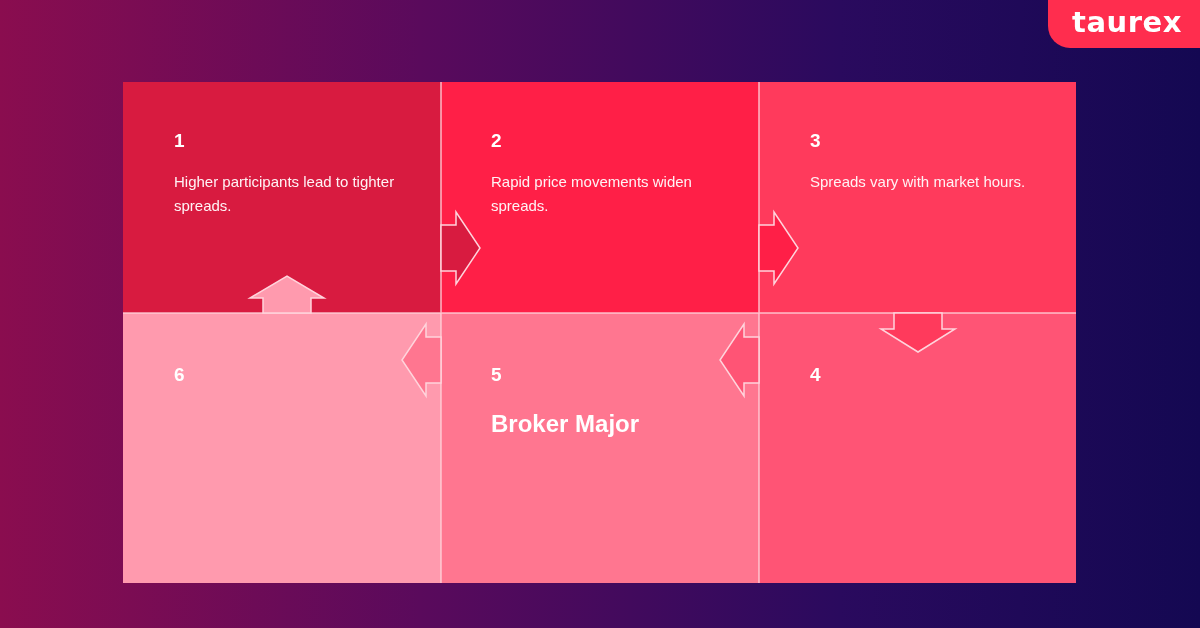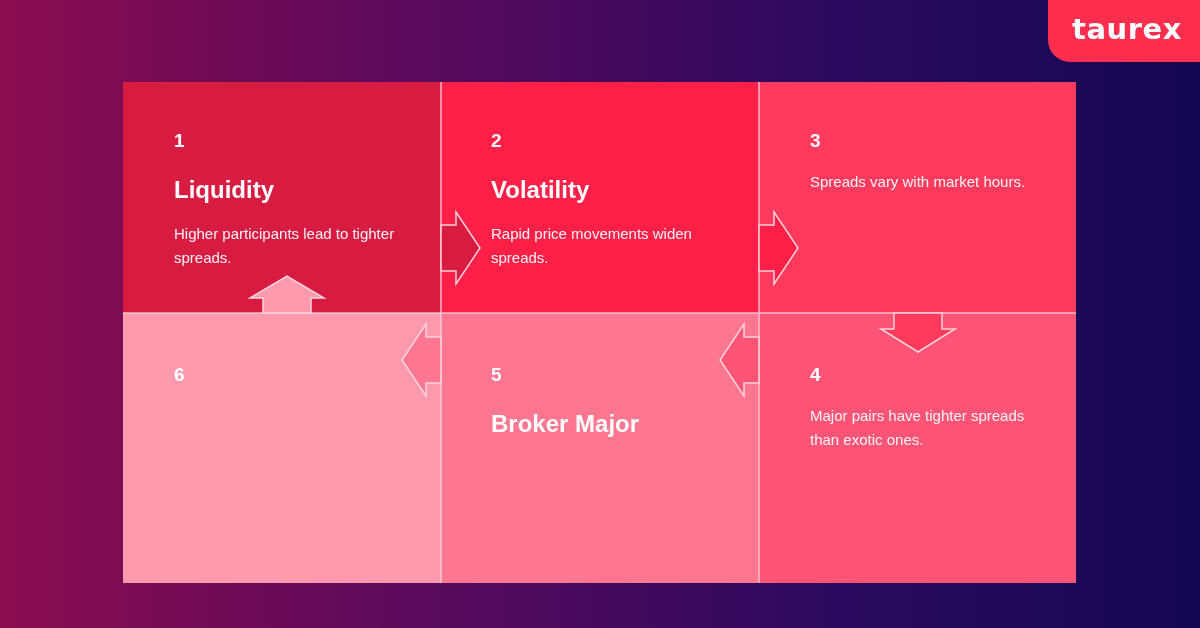--- a/index.html
+++ b/index.html
@@ -2,21 +2,21 @@
 <html><head>
   <meta charset="utf-8">
   <style>
     html, body { margin: 0; padding: 0; }
     body {
       width: 1200px; height: 628px; overflow: hidden; position: relative;
       background: linear-gradient(90deg, #8a0d4f 0%, #5a0a5c 35%, #2a0a5e 70%, #140852 100%);
       font-family: "Liberation Sans", sans-serif;
     }
     .logo-box {
-      position: absolute; right: 0; top: 0; width: 152px; height: 62px;
+      position: absolute; right: 0; top: 0; width: 152px; height: 48px;
       background: #ff2d4e; border-bottom-left-radius: 22px;
       display: flex; align-items: center; justify-content: center;
     }
     .logo-text {
       color: #fff; font-weight: bold; font-size: 29px; letter-spacing: 0.5px;
       font-family: "DejaVu Sans", sans-serif; margin-left: 6px; margin-top: -4px;
     }
     .grid { position: absolute; left: 123px; top: 82px; width: 953px; height: 501px; }
     .grid svg { position: absolute; left: 0; top: 0; }
     .cell { position: absolute; color: #fff; box-sizing: border-box; }
@@ -55,35 +55,32 @@
 
     <polygon points="636,255 621,255 621,242 597,278 621,314 621,301 636,301" fill="#ff5475" stroke="#ffd4dc" stroke-width="1.5"></polygon>
 
     <polygon points="318,255 303,255 303,242 279,278 303,314 303,301 318,301" fill="#ff7690" stroke="#ffd4dc" stroke-width="1.5"></polygon>
 
     <polygon points="140,231 140,216 127,216 164,194 201,216 188,216 188,231" fill="#ff9aae" stroke="#ffd4dc" stroke-width="1.5"></polygon>
   </svg>
 
   <div class="cell" style="left:51px; top:48px; width:240px;">
     <span class="num">1</span>
-    <span class="title">Liquidity</span>
     <span class="desc">Higher participants lead to tighter spreads.</span>
   </div>
   <div class="cell" style="left:368px; top:48px; width:240px;">
     <span class="num">2</span>
-    <span class="title">Volatility</span>
     <span class="desc">Rapid price movements widen spreads.</span>
   </div>
   <div class="cell" style="left:687px; top:48px; width:230px;">
     <span class="num">3</span>
     <span class="desc">Spreads vary with market hours.</span>
   </div>
   <div class="cell" style="left:687px; top:282px; width:240px;">
     <span class="num">4</span>
-    <span class="desc">Major pairs have tighter spreads than exotic ones.</span>
   </div>
   <div class="cell" style="left:368px; top:282px; width:240px;">
     <span class="num">5</span>
     <span class="title">Broker Major</span>
   </div>
   <div class="cell" style="left:51px; top:282px; width:200px;">
     <span class="num">6</span>
   </div>
 </div>
 

